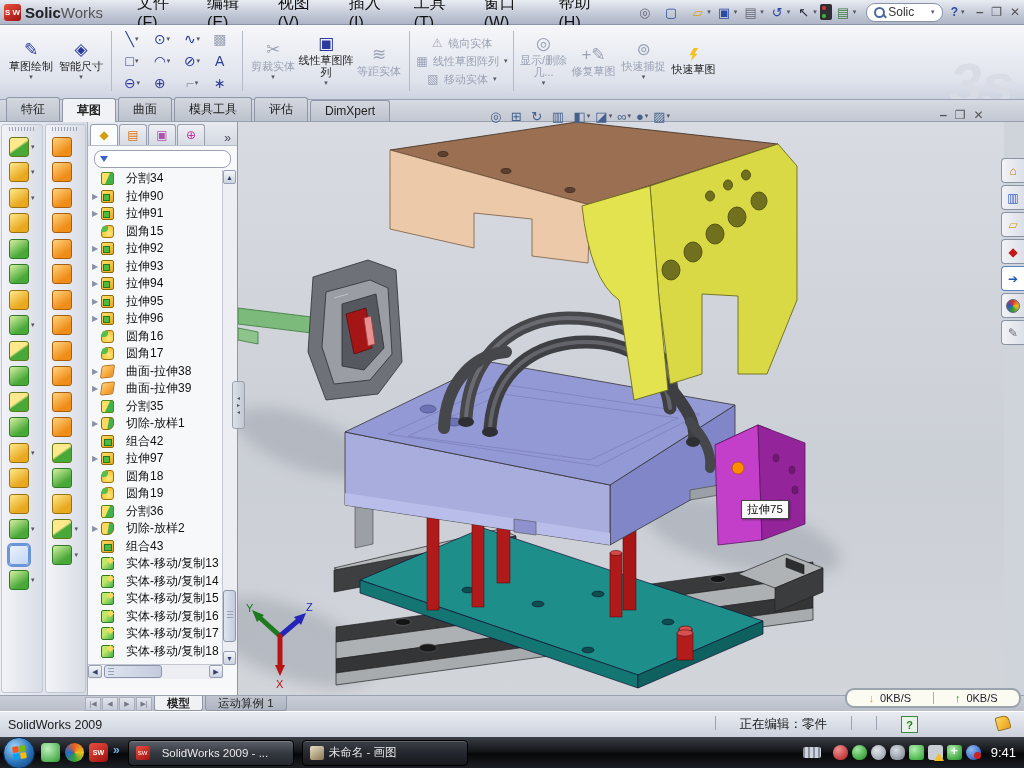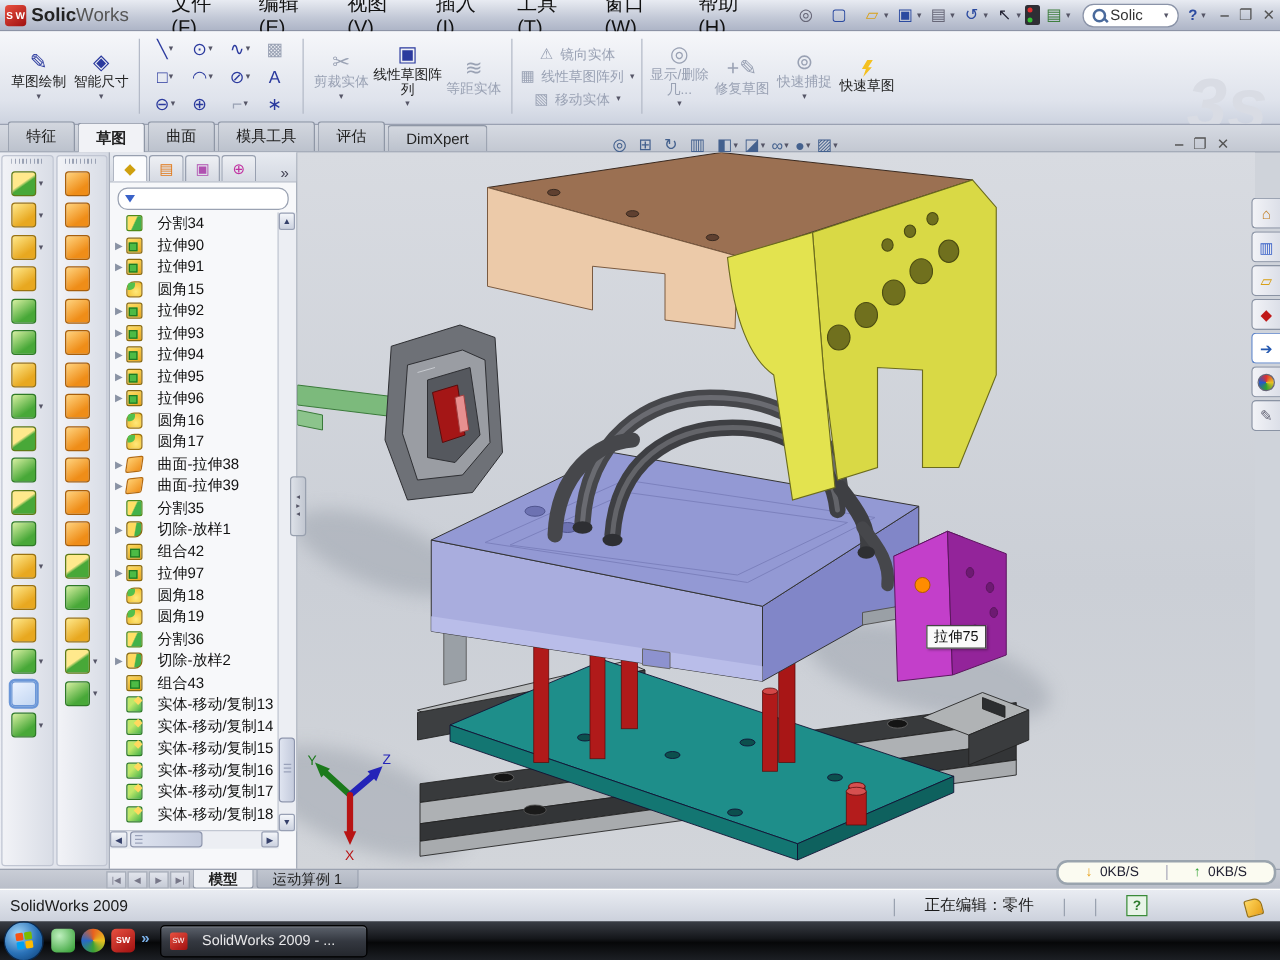--- a/index.html
+++ b/index.html
@@ -140,21 +140,21 @@
   #doctabs{left:0;top:695px;width:1024px;height:16px;background:linear-gradient(#c9cdd6,#b9bec9);
     border-top:1px solid #9aa1af;display:flex;align-items:stretch;padding-left:84px;box-sizing:border-box;}
   .navb{width:16px;display:flex;align-items:center;justify-content:center;font-size:7px;
     color:#778;background:linear-gradient(#e2e5ec,#c6cbd6);border:1px solid #a8aeba;margin:1px 0 0 1px;box-sizing:border-box;}
   .dtab{padding:1px 12px;font-size:11.5px;display:flex;align-items:center;border:1px solid #8f97a6;border-top:none;
     background:linear-gradient(#c0c5cf,#aeb4c0);margin-left:2px;border-radius:0 0 3px 3px;color:#222;}
   .dtab.active{background:#eff1f5;font-weight:bold;text-align:center;}
   
   #statusbar{left:0;top:711px;width:1024px;height:26px;background:linear-gradient(#e9ecf2,#ccd1dc);
     border-top:1px solid #fff;display:flex;align-items:center;padding:0 8px;box-sizing:border-box;font-size:12.5px;}
-  #sb-right{margin-left:auto;display:flex;align-items:flex-end;gap:24px;}
+  #sb-right{margin-left:auto;display:flex;align-items:flex-start;gap:24px;}
   .sbsep{width:1px;height:14px;background:#9aa2b0;}
   #sb-help{width:15px;height:15px;border:1px solid #3a8a3a;background:#e8f4e8;color:#2a7a2a;
     font-size:11px;font-weight:bold;display:flex;align-items:center;justify-content:center;}
   .tagic{width:12px;height:12px;background:linear-gradient(135deg,#ffd860,#e8a018);border:1px solid #9a7210;
     border-radius:2px 6px 2px 2px;transform:rotate(-15deg);margin-right:6px;}
   
   #taskbar{left:0;top:737px;width:1024px;height:31px;
     background:linear-gradient(#3a3e46,#14161a 45%,#060708 55%,#1c1f24);display:flex;align-items:center;box-sizing:border-box;}
   #orb{width:30px;height:30px;border-radius:50%;margin:0 6px 0 3px;
     background:radial-gradient(circle at 35% 30%,#9fd4f8,#2a72b8 55%,#0a3a6e);border:1px solid #0a2a50;
@@ -1011,15 +1011,33 @@
     <span class="ql ql-msg"></span>
     <span class="ql ql-pin"></span>
     <span class="ql ql-sw">SW</span>
     <span id="qchev">»</span>
     <div class="taskbtn active">
         <span class="tb-ic tb-sw">
           <span>SW</span>
         </span>
         <span>SolidWorks 2009 - ...</span>
       </div>
+      <div class="taskbtn">
+        <span class="tb-ic tb-paint">
+          <span></span>
+        </span>
+        <span>未命名 - 画图</span>
+      </div>
+    <div id="tray">
+      <span class="kb"></span>
+      <span class="tr tr-shred"></span>
+        <span class="tr tr-shgrn"></span>
+        <span class="tr tr-gear"></span>
+        <span class="tr tr-spk"></span>
+        <span class="tr tr-pin"></span>
+        <span class="tr tr-net"></span>
+        <span class="tr tr-plus"></span>
+        <span class="tr tr-sync"></span>
+      <span id="clock">9:41</span>
+    </div>
   </div>
 
 </div>
 
 </body></html>

